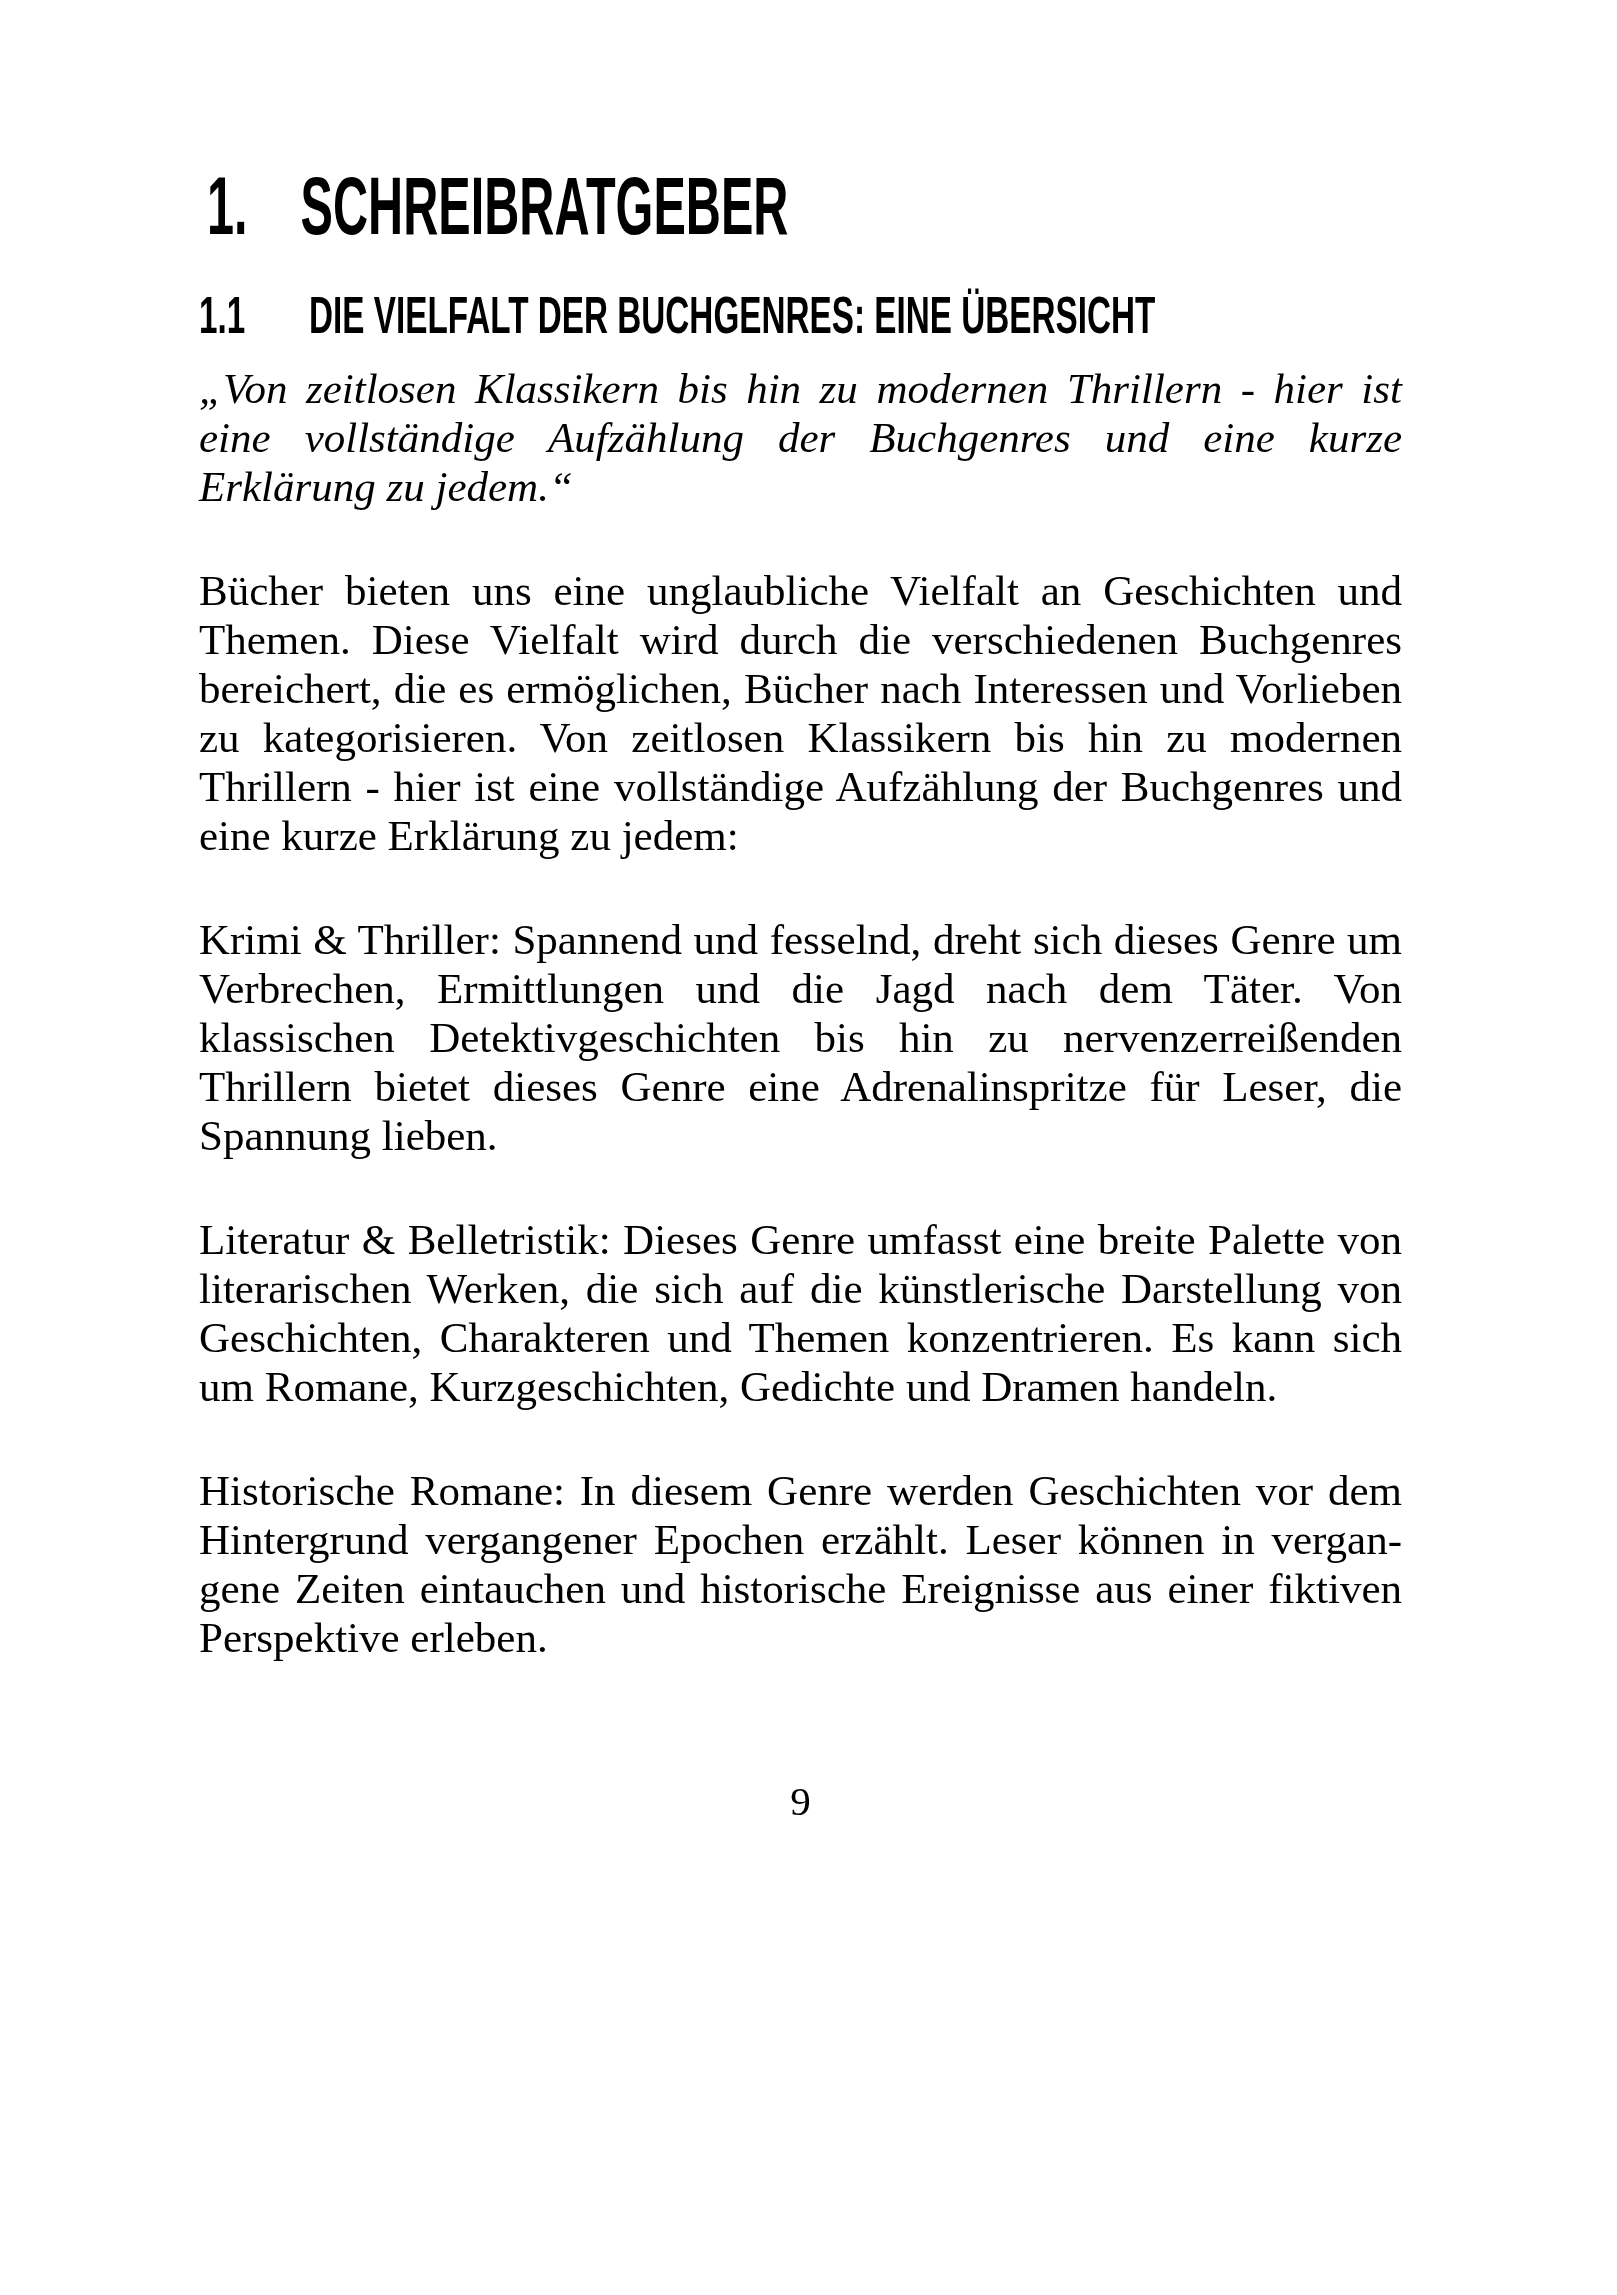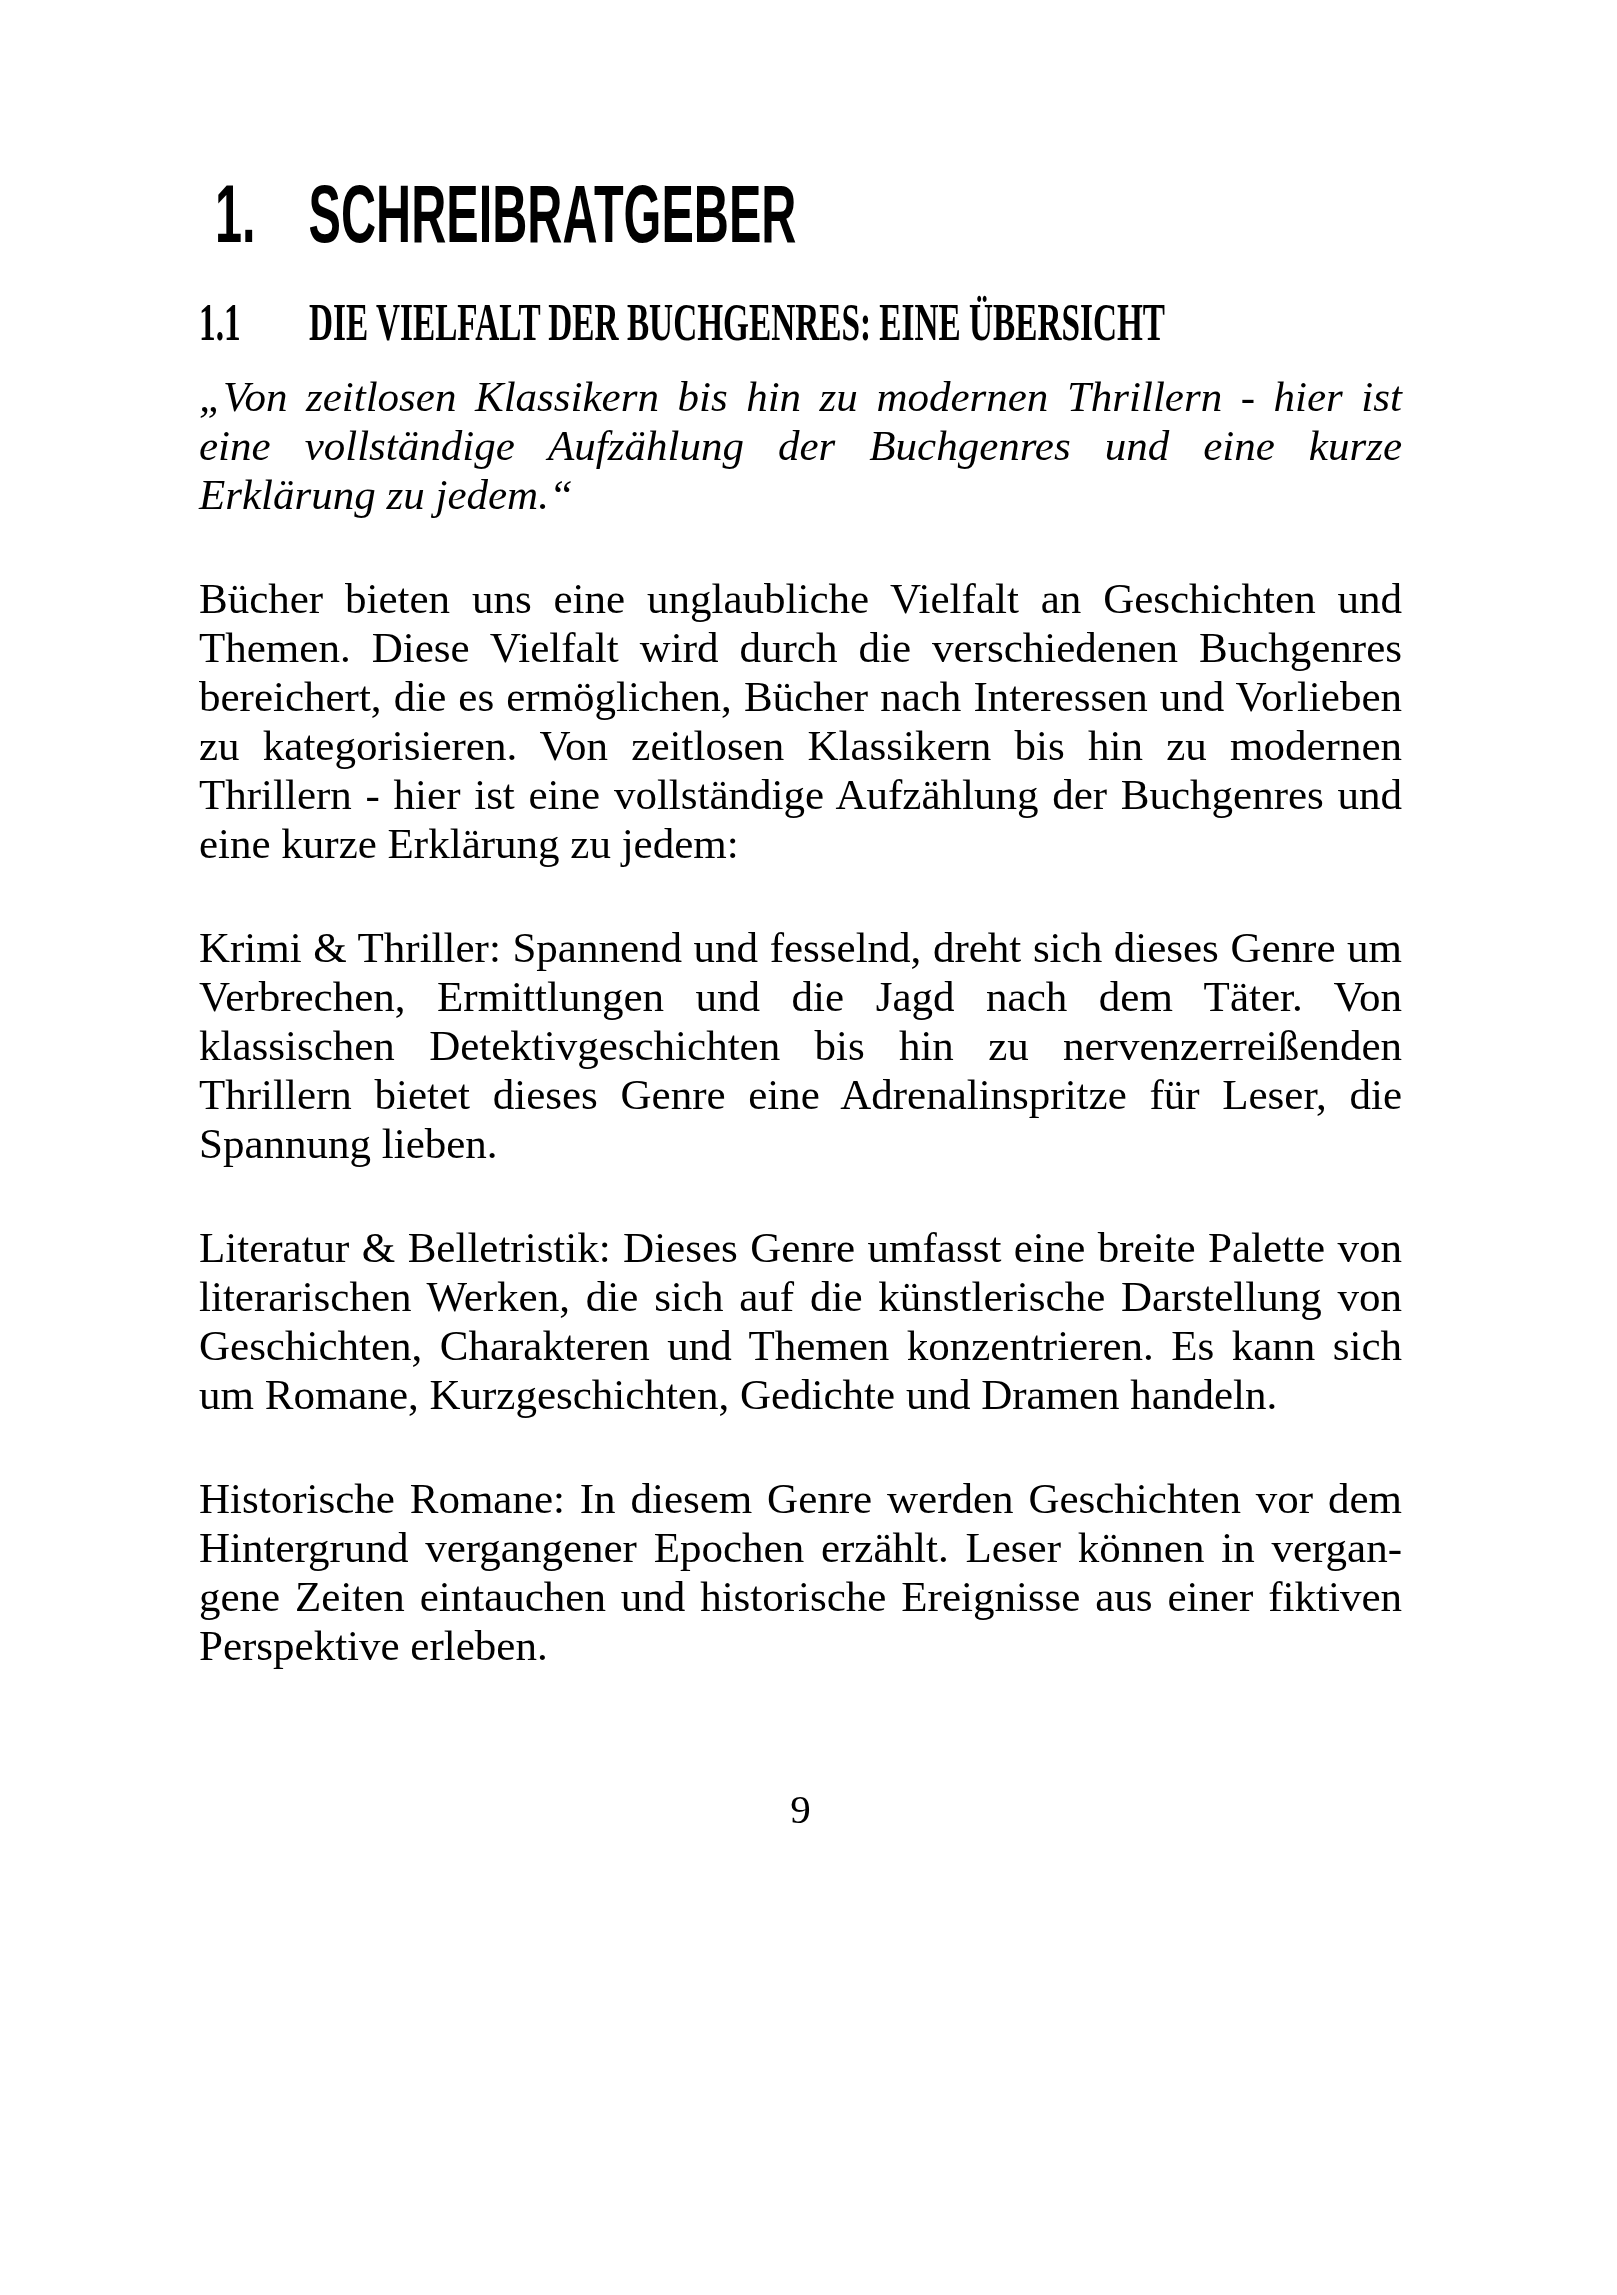--- a/index.html
+++ b/index.html
@@ -16,40 +16,40 @@
   }
   .page {
     box-sizing: border-box;
     width: 1618px;
     height: 2295px;
     padding: 158px 216px 0 199px;
     background: #ffffff;
   }
   
   h1.chapter {
-    margin: 16px;
+    margin: 8px;
     font-family: "Liberation Sans", sans-serif;
     font-weight: bold;
     font-size: 81px;
     line-height: 1;
     white-space: nowrap;
   }
   h1.chapter .cond {
     display: inline-block;
     transform: scaleX(0.60);
     transform-origin: 0 0;
     white-space: nowrap;
   }
   h1.chapter .hnum {
     display: inline-block;
     width: 156px;
   }
   h2.section {
     margin: 42px 0 0 0;
-    font-family: Liberation Serif, serif;
+    font-family: Liberation Sans, sans-serif;
     font-weight: bold;
     font-size: 52px;
     line-height: 1;
     white-space: nowrap;
   }
   h2.section .cond {
     display: inline-block;
     transform: scaleX(0.64);
     transform-origin: 0 0;
     white-space: nowrap;

